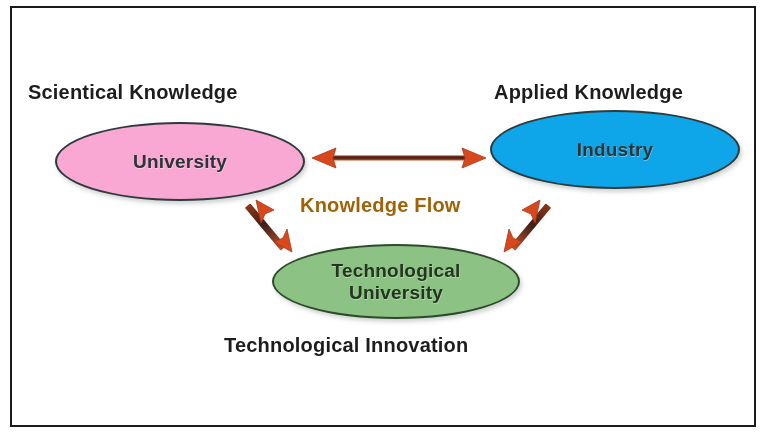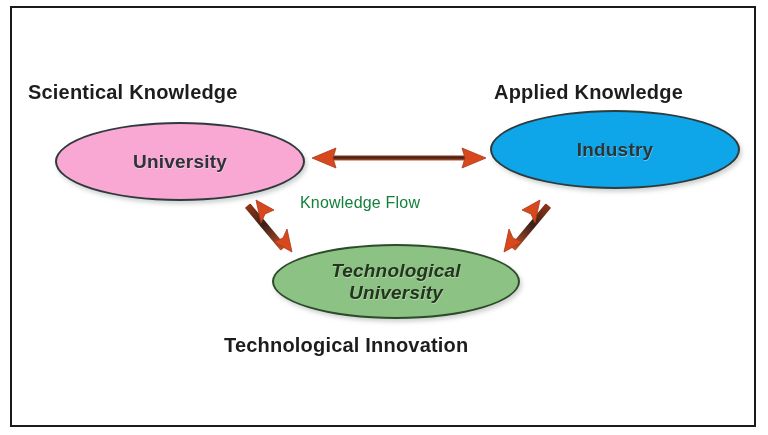--- a/index.html
+++ b/index.html
@@ -59,21 +59,20 @@
     height: 79px;
     background: #0ea5e9;
   }
   #ellipse-tech-innovation {
     left: 272px;
     top: 244px;
     width: 248px;
     height: 75px;
     background: #8cc283;
     border-color: #2d4a2a;
-    font-style: italic;
   }
   .node-text {
     font-size: 19px;
     font-weight: bold;
     color: #2b3436;
     line-height: 1.12;
     letter-spacing: 0.2px;
     text-shadow: 0.5px 0.5px 0 rgba(255,255,255,0.35);
   }
   #ellipse-tech-innovation .node-text {
@@ -98,23 +97,23 @@
   }
   #label-technological-knowledge {
     left: 224px;
     top: 334px;
   }
   
   #label-knowledge-flow {
     position: absolute;
     left: 300px;
     top: 194px;
-    font-size: 16px;
-    font-weight: normal;
-    color: #15803d;
+    font-size: 20px;
+    font-weight: bold;
+    color: #a16207;
     white-space: nowrap;
     letter-spacing: 0.2px;
   }
   
   #arrow-layer {
     position: absolute;
     left: 0;
     top: 0;
     width: 768px;
     height: 435px;

